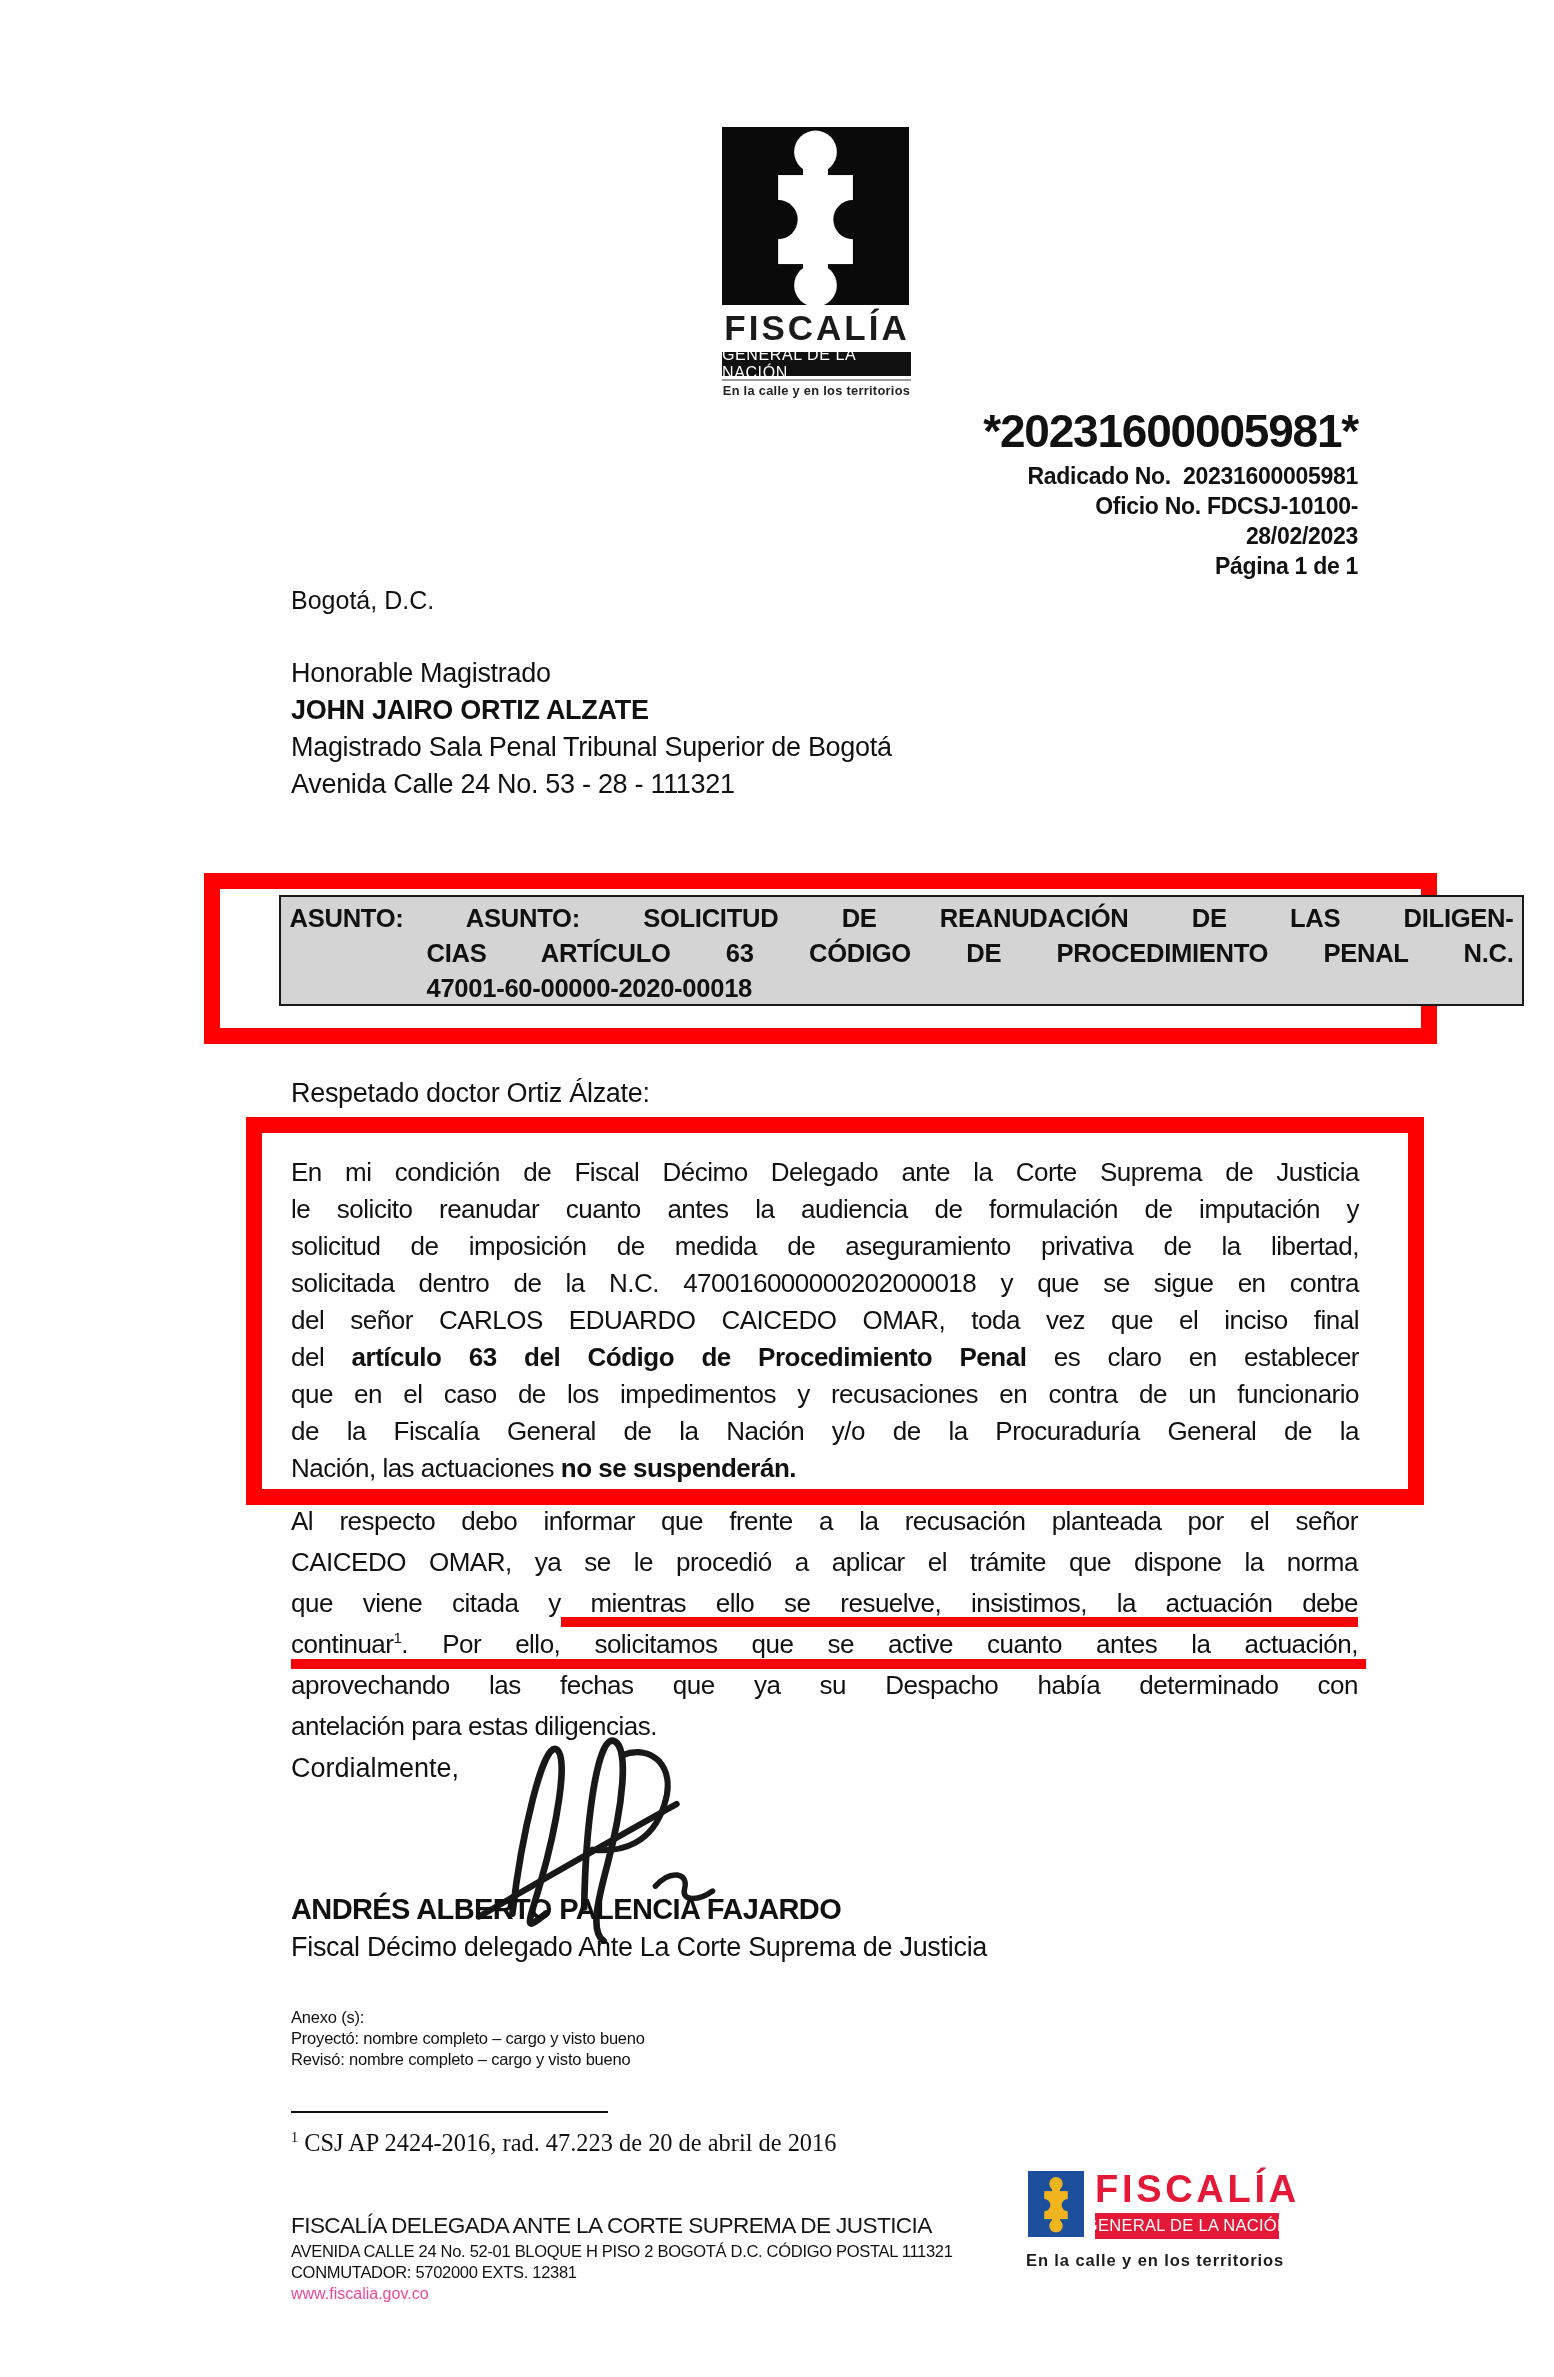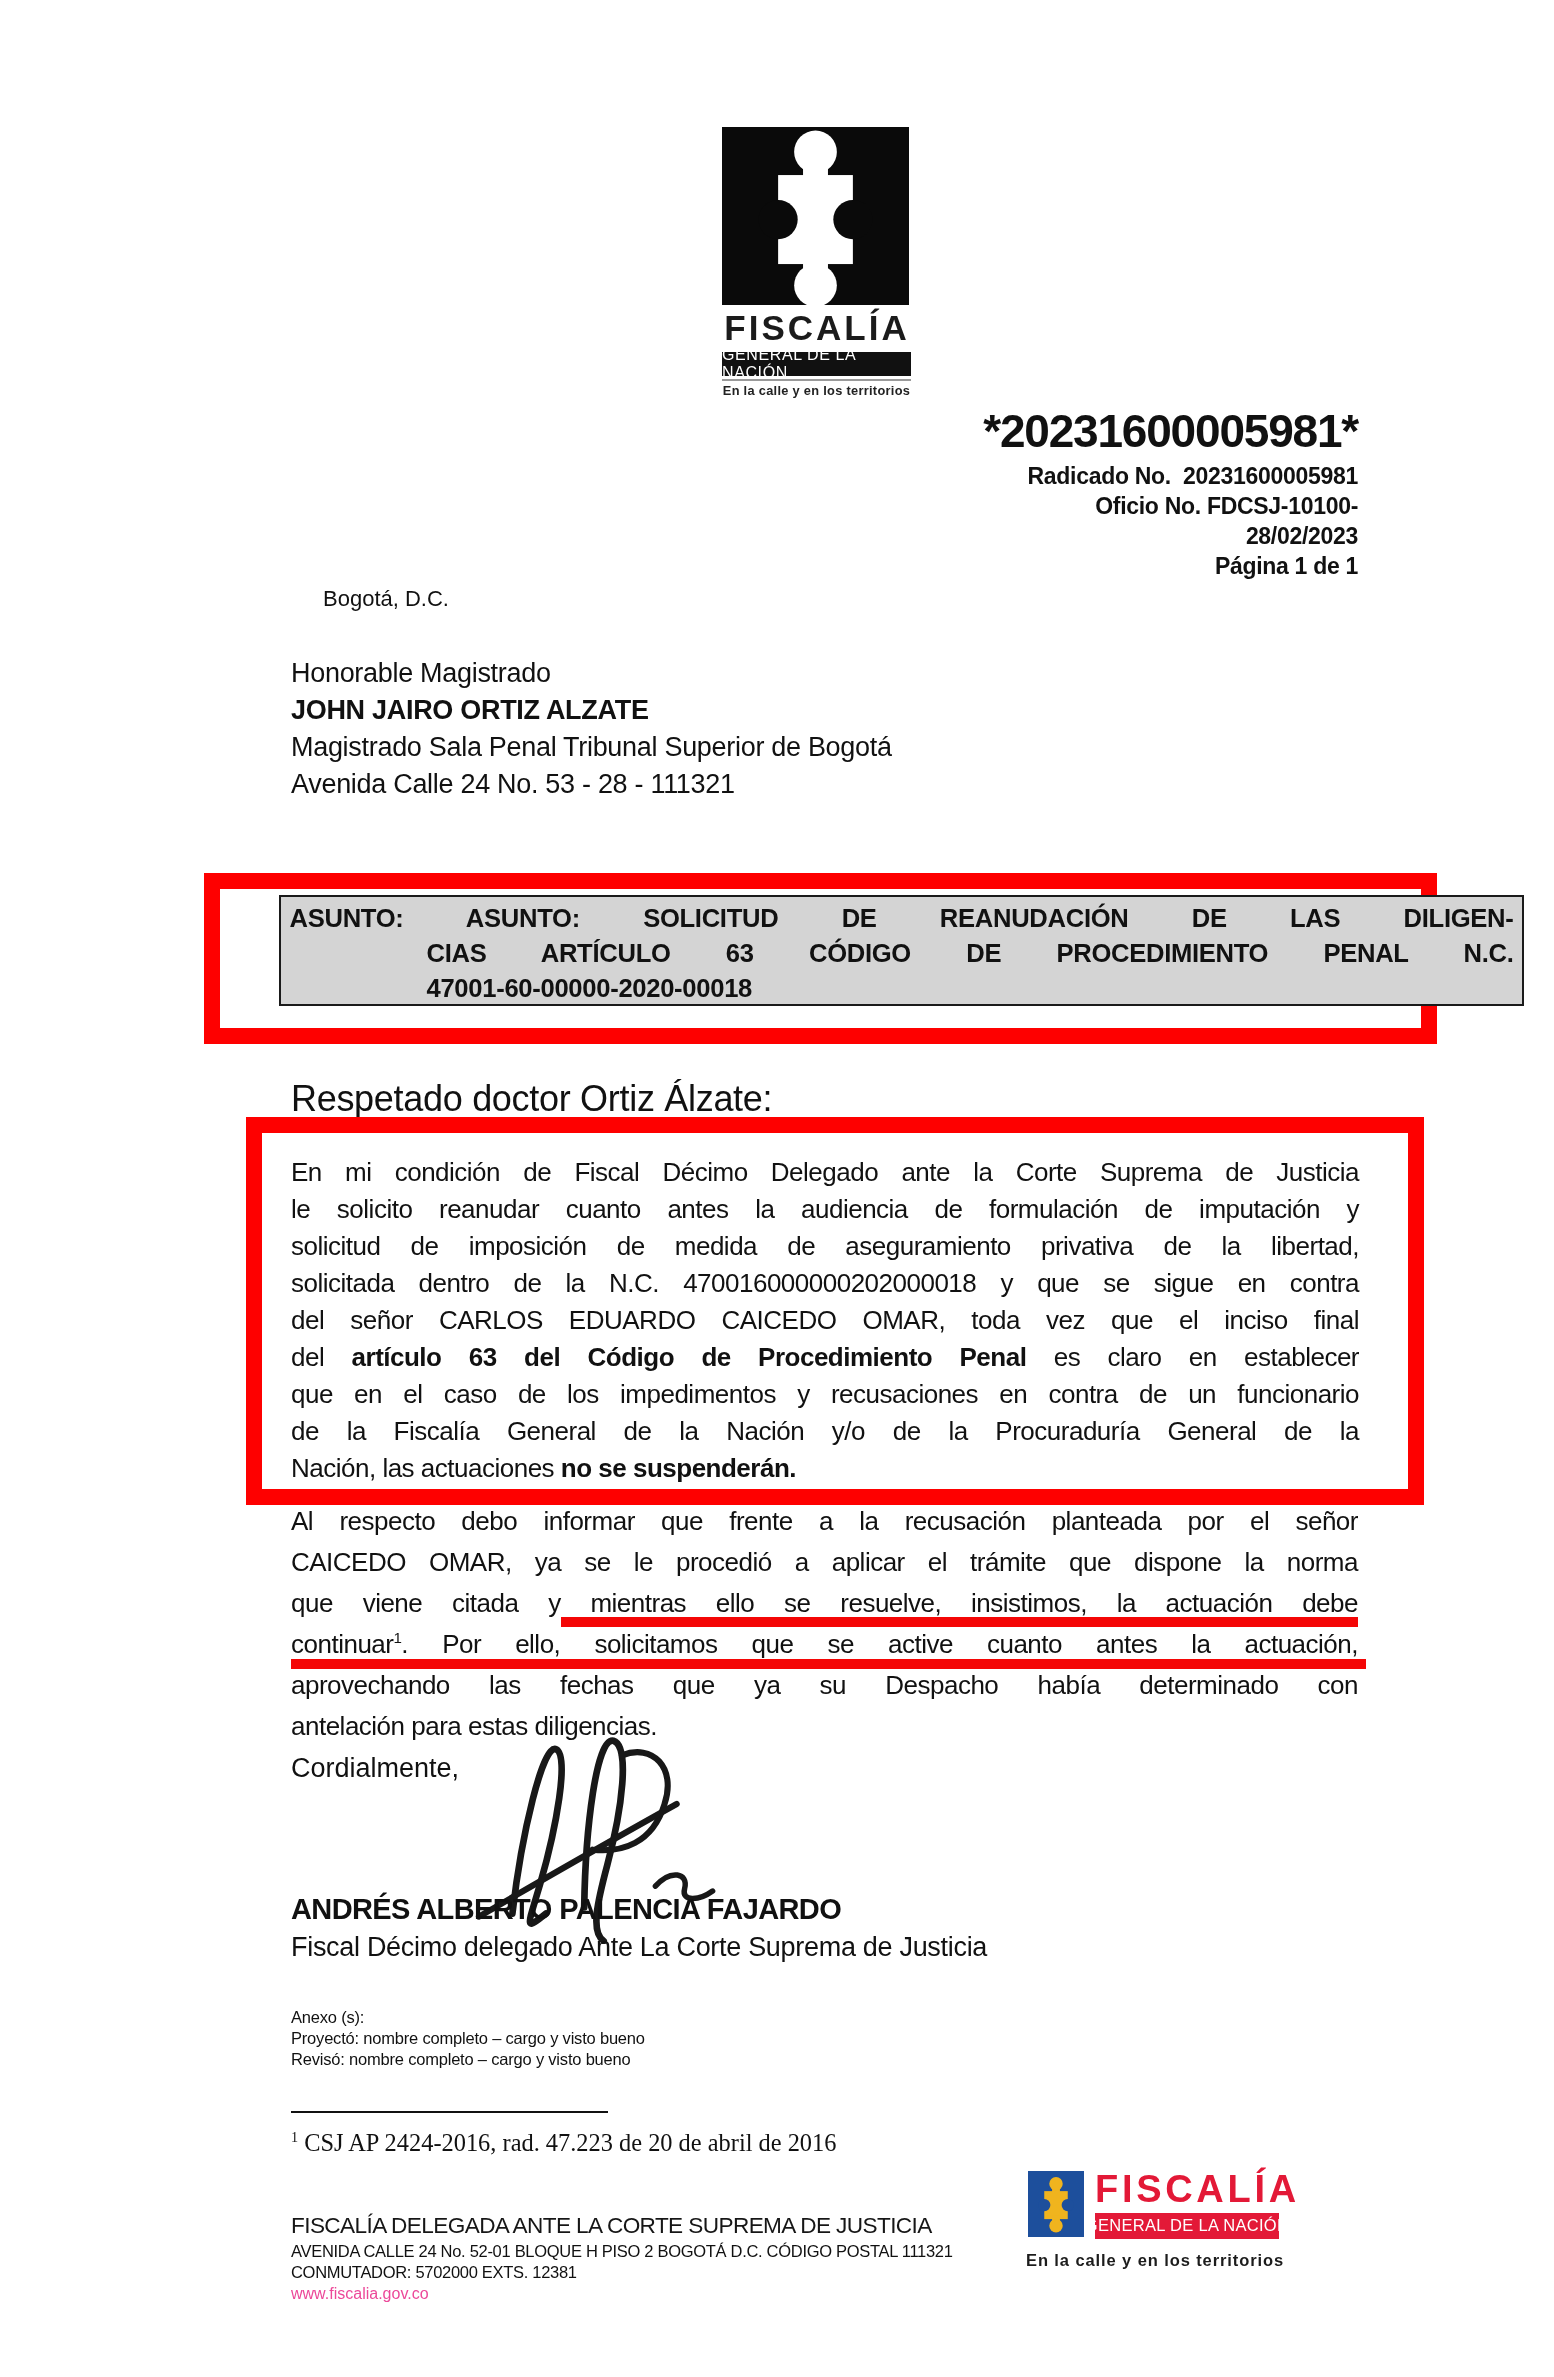--- a/index.html
+++ b/index.html
@@ -18,30 +18,30 @@
   .logo-bar span{color:#fff;font-size:16px;letter-spacing:0.6px;}
   .logo-rule{left:722px;top:379px;width:189px;height:1.8px;background:#9a9a9a;}
   .logo-tag{left:719px;top:383px;width:195px;font-size:12.8px;font-weight:700;
             color:#222;text-align:center;letter-spacing:0.3px;white-space:nowrap;}
 
   
   .barcode-num{right:196px;top:404px;font-size:46px;font-weight:700;letter-spacing:-1.2px;white-space:nowrap;}
   .radicado-lines{right:196px;top:461px;text-align:right;font-size:23px;font-weight:700;
                   line-height:30px;white-space:pre;letter-spacing:-0.3px;}
 
-  .city{left:291px;top:586px;font-size:22px;margin-left:32px;}
+  .city{left:291px;top:586px;font-size:25px;}
   .recipient{left:291px;top:655px;font-size:27px;line-height:37px;letter-spacing:-0.3px;}
 
   
   .asunto-red{left:204px;top:873px;width:1233px;height:171px;border:16px solid #fe0000;box-sizing:border-box;}
   .asunto-gray{left:279px;top:895px;width:1245px;height:111px;background:#d4d4d4;
                border:2.4px solid #1a1a1a;box-sizing:border-box;
                padding:3.7px 8.5px 0 8.5px;font-size:25.6px;font-weight:700;line-height:35px;letter-spacing:-0.3px;}
 
-  .salutation{left:291px;top:1078px;font-size:36px;letter-spacing:-0.3px;}
+  .salutation{left:291px;top:1078px;font-size:27px;letter-spacing:-0.3px;}
 
   
   .para1-box{left:246px;top:1117px;width:1178px;height:388px;border:16px solid #fe0000;box-sizing:border-box;}
   .para1{padding:21px 49px 0 29px;font-size:26px;line-height:37px;letter-spacing:-0.5px;}
 
   .para2{left:291px;top:1501px;width:1067px;font-size:26px;line-height:41px;letter-spacing:-0.5px;}
   .redline{background:#f40606;height:10.4px;}
 
   .closing{left:291px;top:1753px;font-size:27px;}
   .sig{left:421px;top:1731px;}

